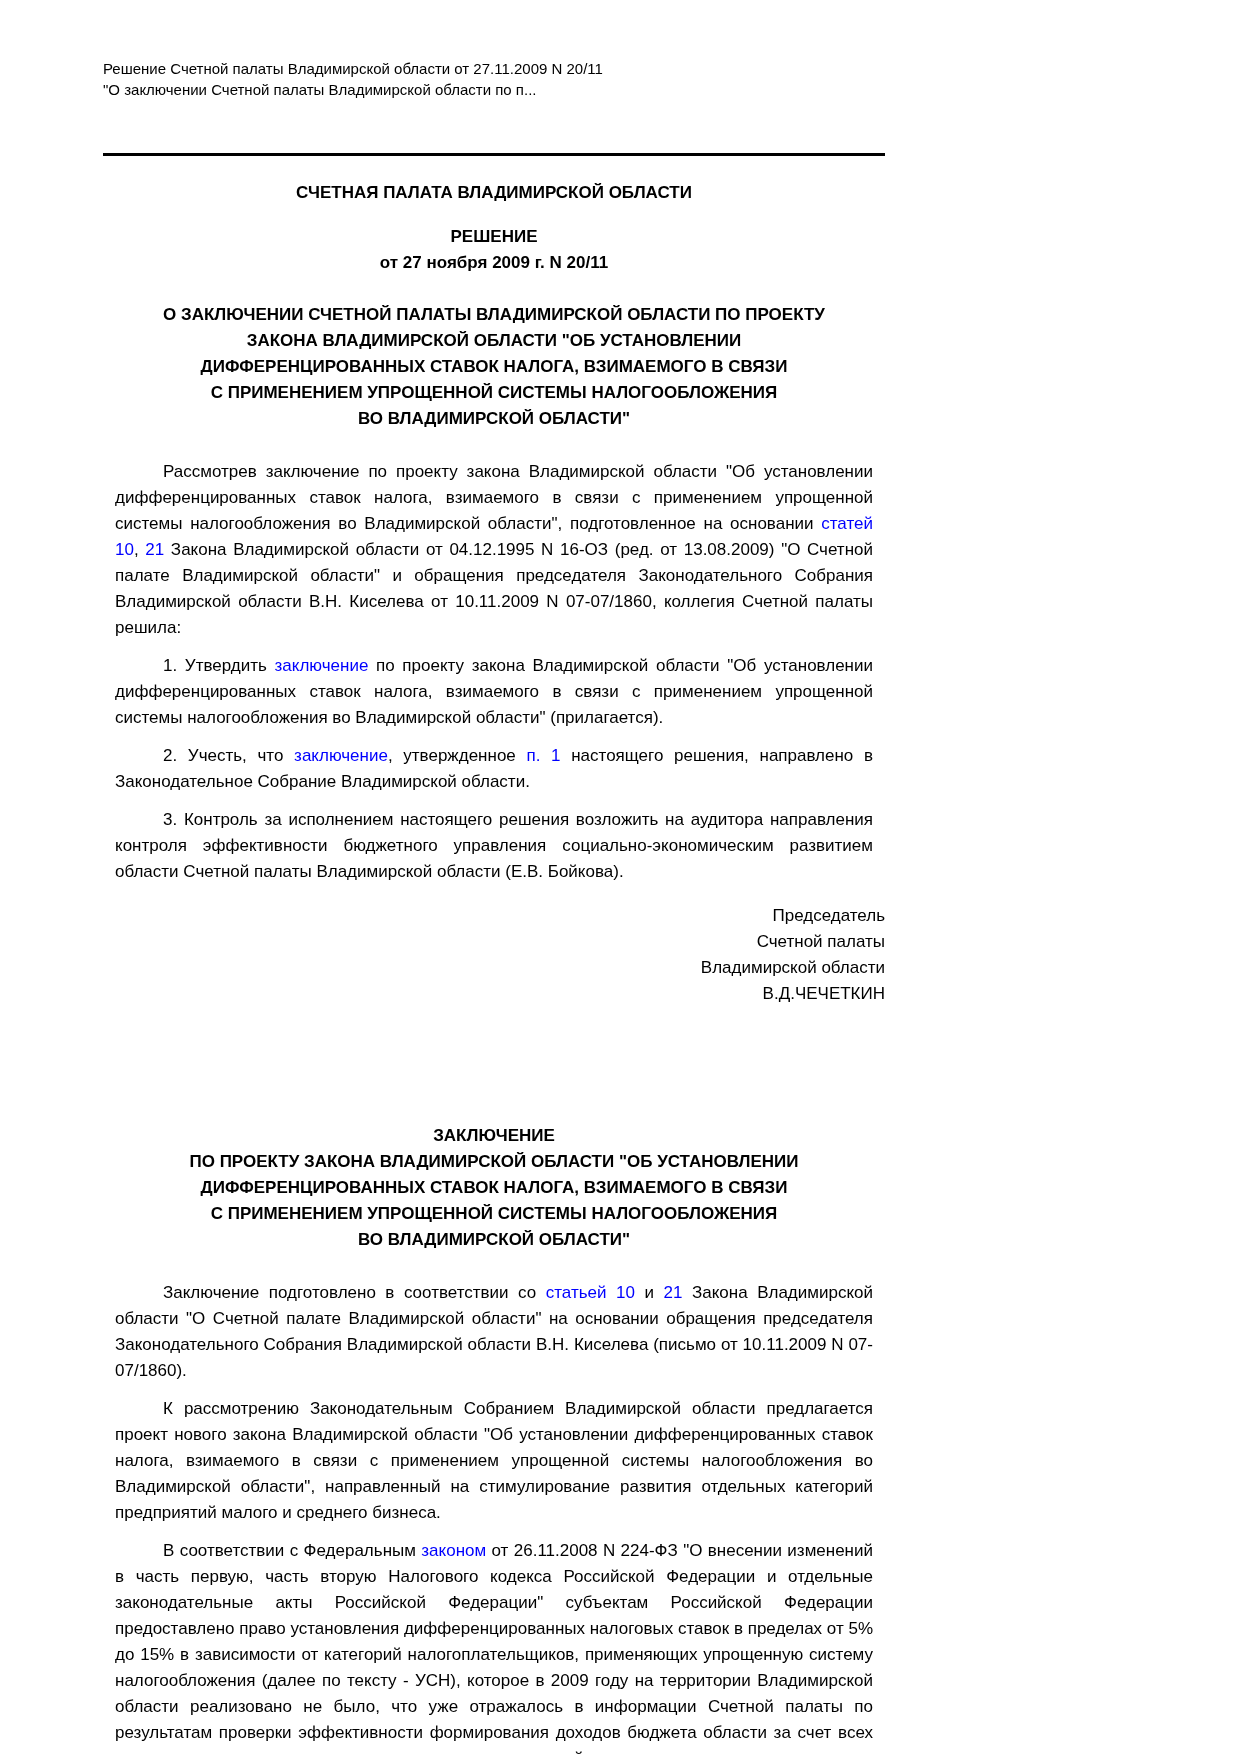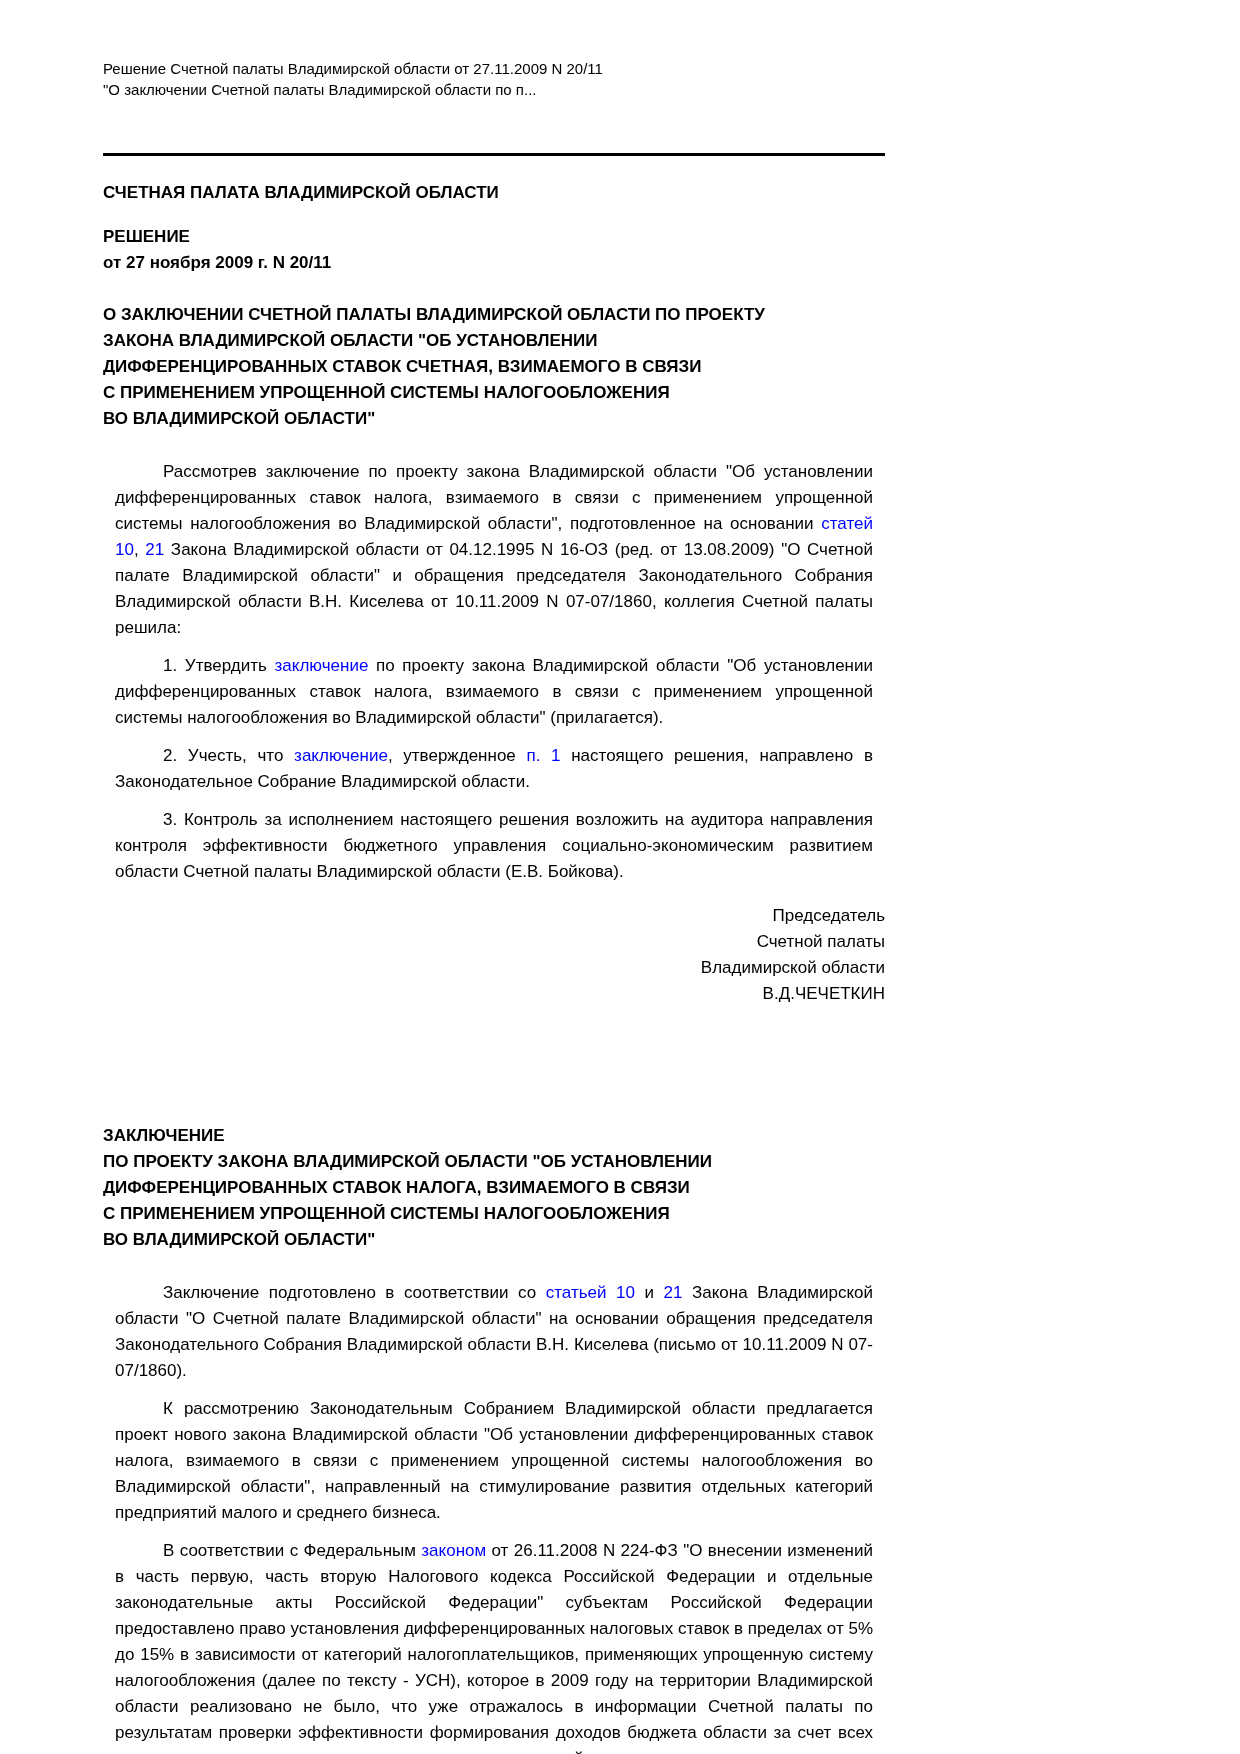--- a/index.html
+++ b/index.html
@@ -27,21 +27,21 @@
   }
   .top-left{max-width:560px;}
   .top-right{text-align:right;}
   .rule{
     border:none;border-top:3px solid #000;
     margin:53px 0 0 0;width:100%;
   }
   
   .doc{font-size:17px;line-height:26px;}
   .center-bold{
-    font-weight:bold;white-space:pre-line;
+    text-align:center;font-weight:bold;white-space:pre-line;
   }
   .org-name{margin-top:24px;}
   .decision-heading{margin-top:18px;}
   .decision-title{margin-top:26px;}
   .para{
     margin:12px;text-align:justify;text-indent:48px;
   }
   .para.first{margin-top:27px;}
   .doc-link{color:var(--link);text-decoration:none;cursor:pointer;}
   .signature{
@@ -83,21 +83,21 @@
   <hr class="rule">
 
   <div class="doc">
     <div class="center-bold org-name">СЧЕТНАЯ ПАЛАТА ВЛАДИМИРСКОЙ ОБЛАСТИ</div>
 
     <div class="center-bold decision-heading">РЕШЕНИЕ
 от 27 ноября 2009 г. N 20/11</div>
 
     <div class="center-bold decision-title">О ЗАКЛЮЧЕНИИ СЧЕТНОЙ ПАЛАТЫ ВЛАДИМИРСКОЙ ОБЛАСТИ ПО ПРОЕКТУ
 ЗАКОНА ВЛАДИМИРСКОЙ ОБЛАСТИ "ОБ УСТАНОВЛЕНИИ
-ДИФФЕРЕНЦИРОВАННЫХ СТАВОК СЧЕТНАЯ, ВЗИМАЕМОГО В СВЯЗИ
+ДИФФЕРЕНЦИРОВАННЫХ СТАВОК НАЛОГА, ВЗИМАЕМОГО В СВЯЗИ
 С ПРИМЕНЕНИЕМ УПРОЩЕННОЙ СИСТЕМЫ НАЛОГООБЛОЖЕНИЯ
 ВО ВЛАДИМИРСКОЙ ОБЛАСТИ"</div>
 
     <p class="para first"><span>Рассмотрев заключение по проекту закона Владимирской области "Об установлении дифференцированных ставок налога, взимаемого в связи с применением упрощенной системы налогообложения во Владимирской области", подготовленное на основании </span><a class="doc-link">статей 10</a><span>, </span><a class="doc-link">21</a><span> Закона Владимирской области от 04.12.1995 N 16-ОЗ (ред. от 13.08.2009) "О Счетной палате Владимирской области" и обращения председателя Законодательного Собрания Владимирской области В.Н. Киселева от 10.11.2009 N 07-07/1860, коллегия Счетной палаты решила:</span></p>
     <p class="para"><span>1. Утвердить </span><a class="doc-link">заключение</a><span> по проекту закона Владимирской области "Об установлении дифференцированных ставок налога, взимаемого в связи с применением упрощенной системы налогообложения во Владимирской области" (прилагается).</span></p>
     <p class="para"><span>2. Учесть, что </span><a class="doc-link">заключение</a><span>, утвержденное </span><a class="doc-link">п. 1</a><span> настоящего решения, направлено в Законодательное Собрание Владимирской области.</span></p>
     <p class="para"><span>3. Контроль за исполнением настоящего решения возложить на аудитора направления контроля эффективности бюджетного управления социально-экономическим развитием области Счетной палаты Владимирской области (Е.В. Бойкова).</span></p>
 
     <div class="signature">Председатель
 Счетной палаты

